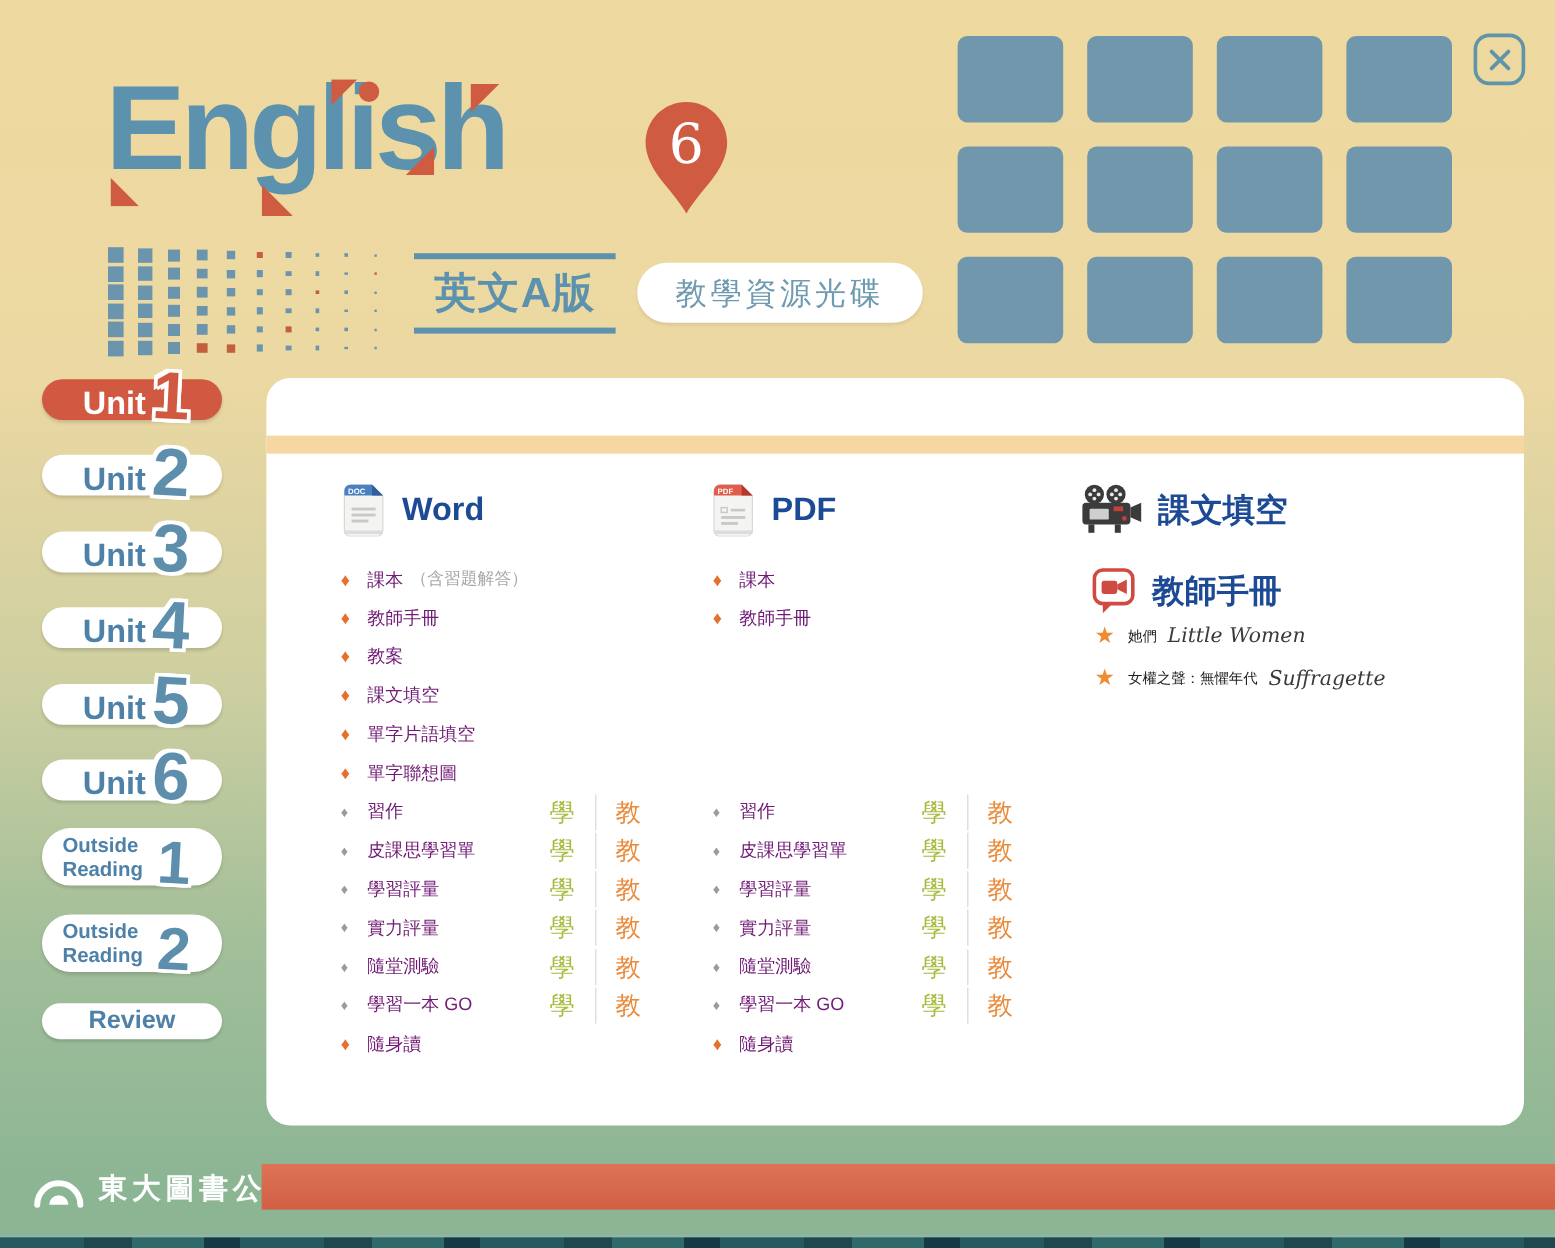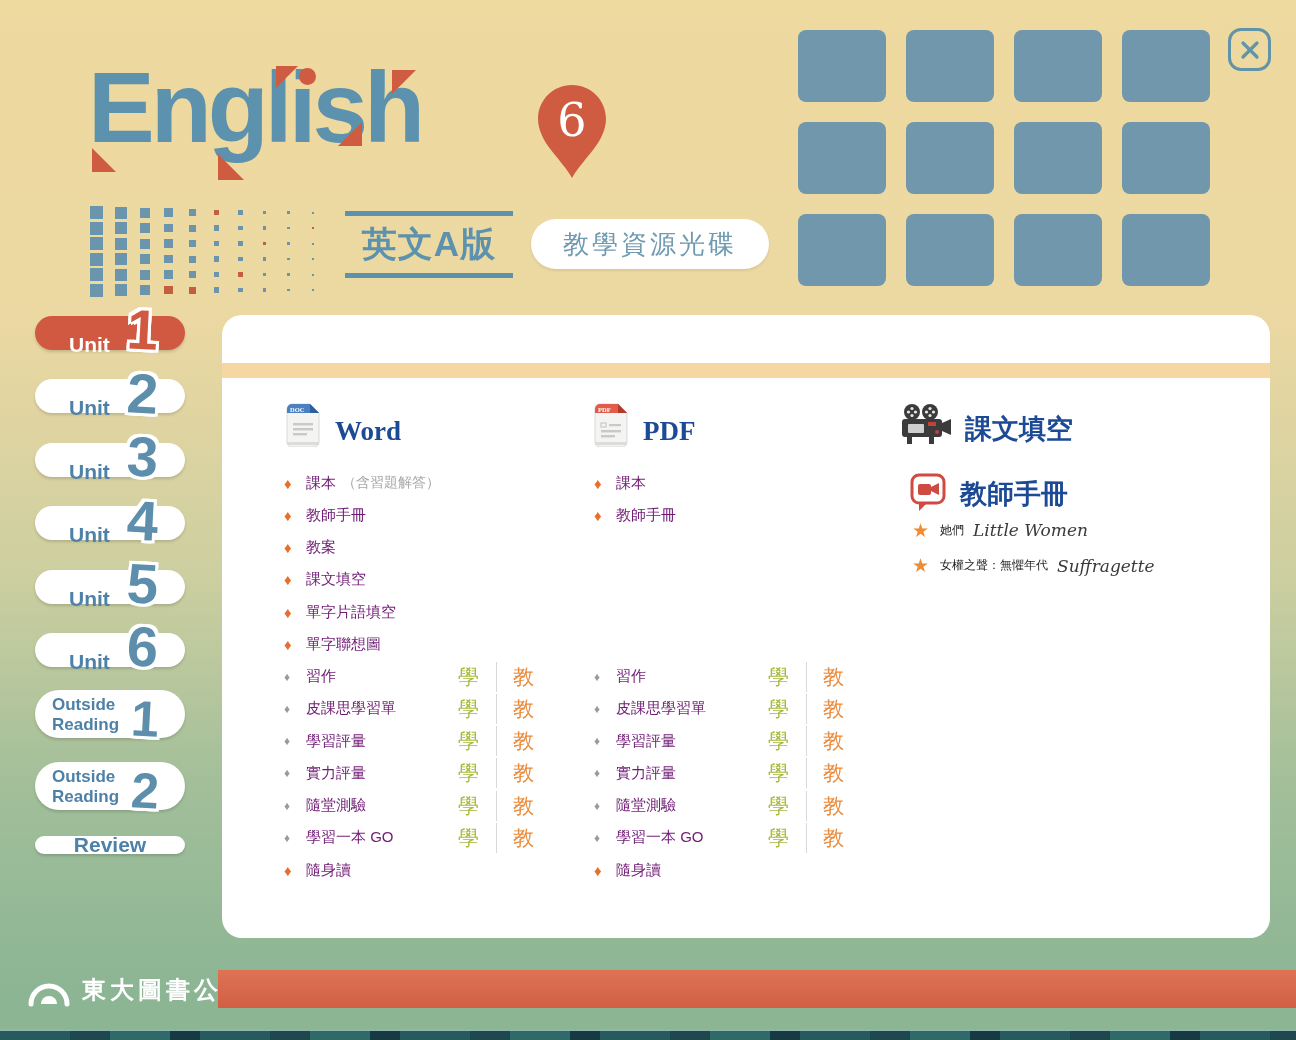--- a/index.html
+++ b/index.html
@@ -34,41 +34,41 @@
     font-family:inherit;padding:0;}
   .close-btn{position:absolute;left:1228px;top:28px;width:43px;height:43px;border:3px solid #6094a9;border-radius:13px;
     background:transparent;display:flex;align-items:center;justify-content:center;cursor:pointer;padding:0;}
   
   .sidebar{position:absolute;left:35px;top:0;width:150px;height:100%;}
   .units,.outsides{position:absolute;left:0;width:150px;}
   .units{top:316px;}
   .outsides{top:690px;}
   .unit-pill{position:absolute;left:0;width:150px;height:34px;background:#fff;border-radius:17px;
     box-shadow:0 2px 3px rgba(0,0,0,.15);cursor:pointer;}
-  .unit-pill .unit-label{position:absolute;left:34px;top:5px;font-size:21px;font-weight:bold;color:#4e81a8;margin-top:12px;}
+  .unit-pill .unit-label{position:absolute;left:34px;top:5px;font-size:27px;font-weight:bold;color:#4e81a8;}
   .unit-pill .unit-num{position:absolute;left:92px;bottom:-4px;font-size:56px;font-weight:bold;color:#5d8fad;
     line-height:.85;transform:rotate(3deg);}
   .unit-pill.active{background:#d15941;}
   .unit-pill.active .unit-label{color:#fff;}
   .unit-pill.active .unit-num{color:#d15941;}
   .num-outline{text-shadow:-3px -3px 0 #fff,-3px 0 0 #fff,-3px 3px 0 #fff,0 -3px 0 #fff,0 3px 0 #fff,
     3px -3px 0 #fff,3px 0 0 #fff,3px 3px 0 #fff;}
   .outside-pill{position:absolute;left:0;width:150px;height:48px;background:#fff;border-radius:24px;
     box-shadow:0 2px 3px rgba(0,0,0,.15);cursor:pointer;}
   .o-lines{position:absolute;left:17px;top:5px;font-size:17px;font-weight:bold;color:#4e81a8;line-height:1.15;}
   .o-lines span{display:block;}
   .o-num{position:absolute;left:96px;bottom:-2px;font-size:50px;font-weight:bold;color:#5d8fad;line-height:.85;transform:rotate(3deg);}
-  .review-pill{position:absolute;left:0;top:836px;width:150px;height:18px;background:#fff;border-radius:15px;
+  .review-pill{position:absolute;left:0;top:836px;width:150px;height:30px;background:#fff;border-radius:15px;
     box-shadow:0 2px 3px rgba(0,0,0,.15);display:flex;align-items:center;justify-content:center;cursor:pointer;}
   .review-pill span{font-size:21px;font-weight:bold;color:#4e81a8;}
   
   .panel{position:absolute;left:222px;top:315px;width:1048px;height:623px;background:#fff;border-radius:20px;}
   .panel-title{position:absolute;left:16px;top:8px;margin:0;font-size:25px;font-weight:bold;color:#1b1b1b;}
   .band{position:absolute;left:0;right:0;top:48px;height:15px;background:#f6d6a1;}
-  .sec-head{position:absolute;display:flex;align-items:flex-end;gap:13px;font-family:Liberation Serif, serif;}
+  .sec-head{position:absolute;display:flex;align-items:center;gap:13px;}
   .sec-title{font-size:27px;font-weight:bold;color:#1c4a94;}
   .word-head{left:62px;top:86px;}
   .pdf-head{left:370px;top:86px;}
   .slides-head{left:678px;top:88px;}
   .video-head{left:688px;top:158px;}
   .res-list{position:absolute;width:310px;height:425px;}
   .word-list{left:62px;top:152px;}
   .pdf-list{left:372px;top:152px;}
   .res-row{position:absolute;left:0;width:100%;height:32px;display:flex;align-items:center;cursor:pointer;}
   .bullet{width:22px;font-size:15px;color:#e76f2c;}

